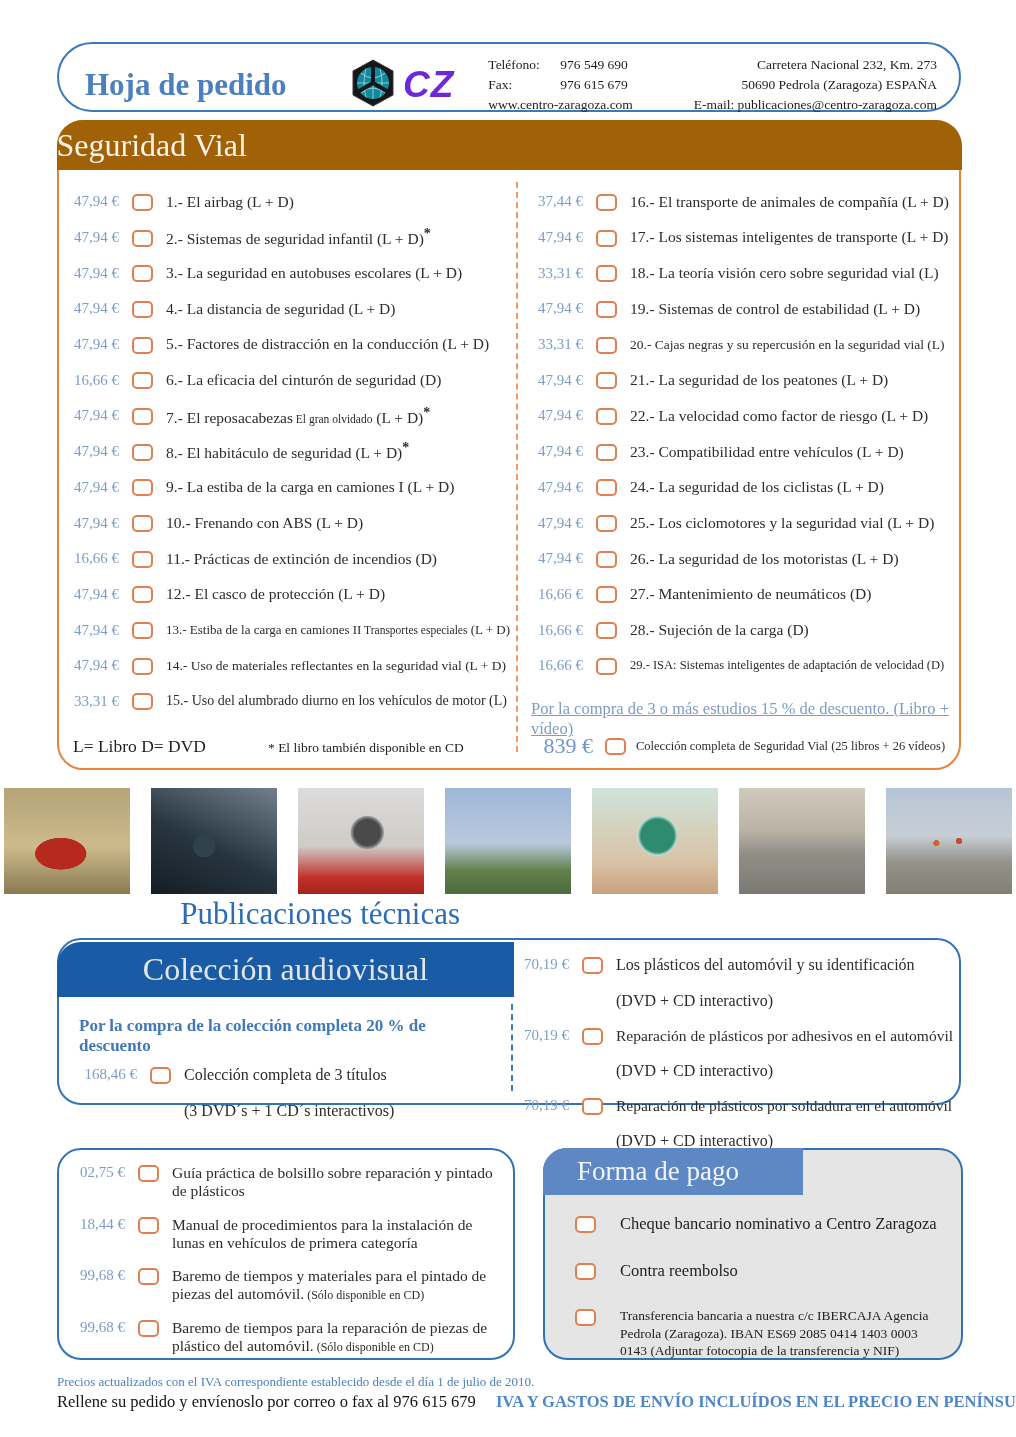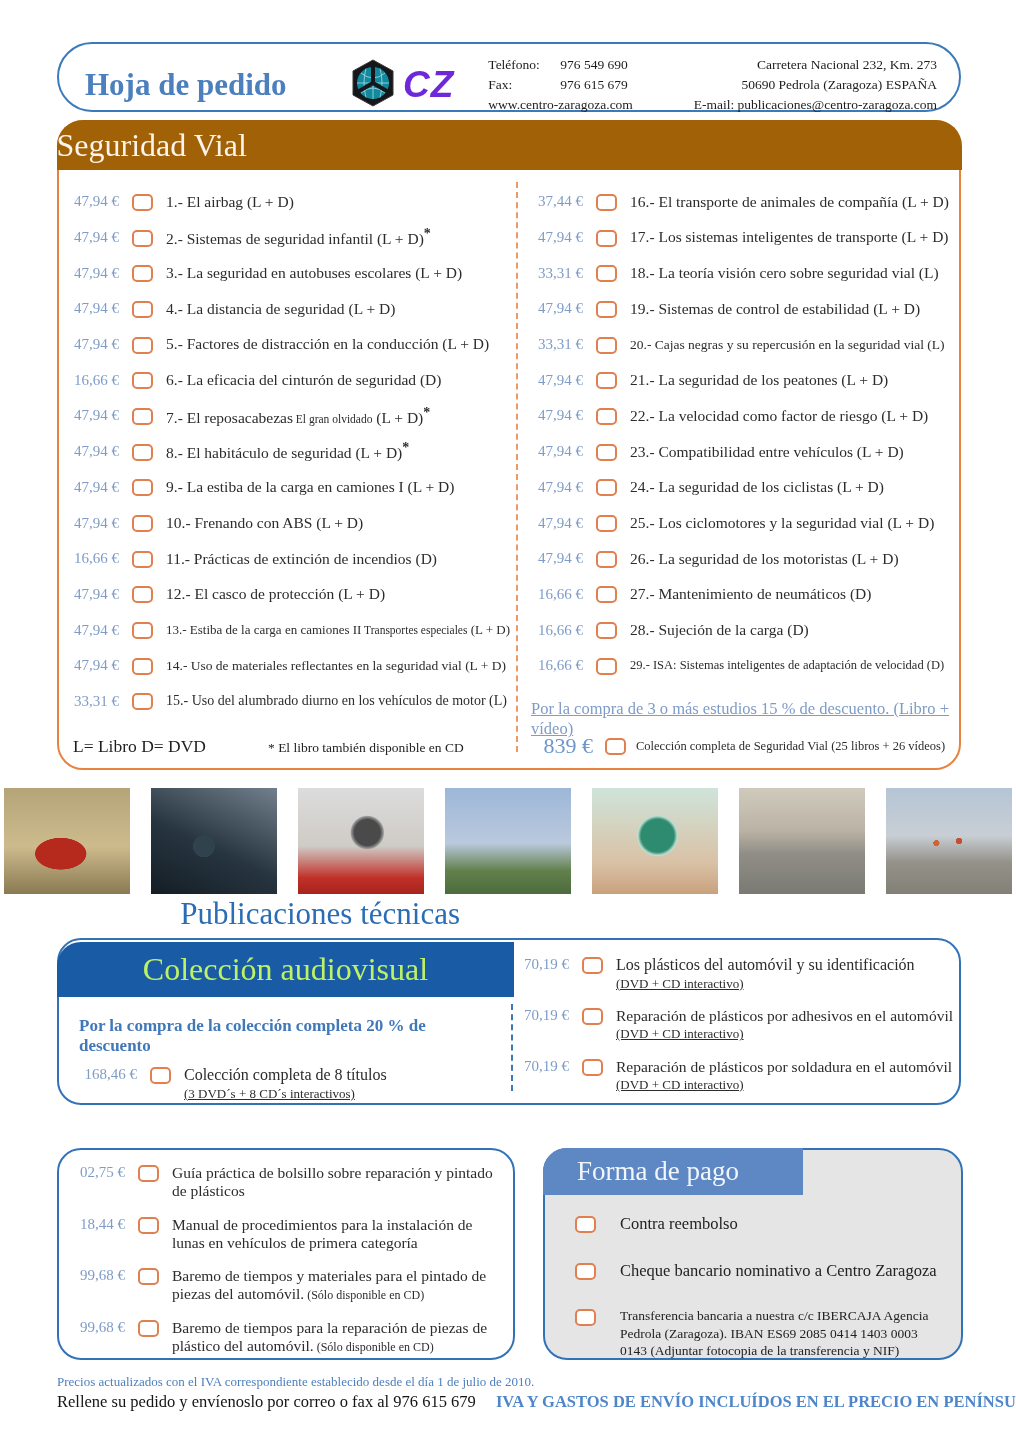--- a/index.html
+++ b/index.html
@@ -38,21 +38,21 @@
   
   .item-row{display:flex;align-items:flex-start;}
   .sv-row{height:35.7px;align-items:center;}
   .price{width:52px;text-align:right;color:#7e9cc7;font-size:15px;flex:none;}
   .cb{width:17px;height:13px;border:2px solid #e08050;border-radius:5px;
       background:#fff;flex:none;margin:1px 13px 0 13px;cursor:pointer;}
   .label{flex:1;min-width:0;color:#2c2c2c;font-size:15.5px;line-height:1.18;}
   .lmain{display:block;white-space:nowrap;}
   .sm{font-size:11.5px;}
   .star{font-weight:bold;font-size:14px;}
-  .sub{font-size:13px;margin-top:1px;color:#2c2c2c;text-decoration:underline;}
+  .sub{font-size:16px;margin-top:17px;color:#2c2c2c;}
 
   .col-row{align-items:center;height:36px;}
   .col-row .price{font-size:22px;width:62px;color:#6d97cc;}
   .col-row .cb{margin:0 10px 0 12px;}
   .col-row .label{font-size:14.5px;}
 
   
   .photo-strip{position:absolute;left:0;top:788px;width:1016px;height:106px;
     display:flex;justify-content:space-between;padding:0 4px;box-sizing:border-box;}
   .photo{width:126px;height:106px;flex:none;}
@@ -71,21 +71,21 @@
       linear-gradient(180deg,#b5c5d6 0%,#c8ced4 45%,#95928a 70%,#827f77 100%);}
 
   
   .pub-title{position:absolute;left:60px;top:896px;width:400px;text-align:right;
     font-size:31px;color:#2a6db6;}
 
   
   .av-box{position:absolute;left:57px;top:938px;width:904px;height:167px;box-sizing:border-box;
     border:2px solid #3273b8;border-radius:24px;background:#fff;}
   .av-banner{position:absolute;left:-2px;top:2px;width:457px;height:55px;background:#1a5ba6;
-    border-radius:24px 0 0 0;color:#bef264;font-size:32px;display:flex;
+    border-radius:24px 0 0 0;color:#e5e5e5;font-size:32px;display:flex;
     align-items:center;justify-content:center;}
   .av-discount{position:absolute;left:20px;top:76px;width:380px;font-weight:bold;
     color:#4178b8;font-size:17px;line-height:1.2;}
   .av-left-item{position:absolute;left:8px;top:126px;width:448px;}
   .av-left-item .price{width:70px;}
   .av-left-item .lmain{font-size:16.5px;}
   .av-divider{position:absolute;left:452px;top:64px;bottom:12px;border-left:2px dashed #3e77b5;}
   .av-right{position:absolute;left:458px;top:16px;width:440px;display:flex;
     flex-direction:column;gap:16px;}
   .av-row .lmain{font-size:16px;}
@@ -395,22 +395,22 @@
   <div class="pub-title">Publicaciones técnicas</div>
 
   <div class="av-box">
     <div class="av-banner">Colección audiovisual</div>
     <div class="av-discount">Por la compra de la colección completa 20 % de descuento</div>
     <div class="av-left-item" id="av-left-item">
         <div class="item-row av-row av-left-row">
           <span class="price">168,46 €</span>
           <span class="cb"></span>
           <span class="label">
-            <span class="lmain fit">Colección completa de 8 títulos</span>
-            <div class="sub">(3 DVD´s + 8 CD´s interactivos)</div>
+            <span class="lmain fit">Colección completa de 3 títulos</span>
+            <div class="sub">(3 DVD´s + 1 CD´s interactivos)</div>
           </span>
         </div>
       </div>
     <div class="av-divider"></div>
     <div class="av-right" id="av-right-list">
         <div class="item-row av-row">
           <span class="price">70,19 €</span>
           <span class="cb"></span>
           <span class="label">
             <span class="lmain fit">Los plásticos del automóvil y su identificación</span>
@@ -467,25 +467,25 @@
           </span>
         </div>
       </div>
   </div>
 
   <div class="pay-box">
     <div class="pay-banner">Forma de pago</div>
     <div class="pay-list" id="pay-list">
         <div class="pay-row">
           <span class="cb"></span>
+          <span class="pay-label">Cheque bancario nominativo a Centro Zaragoza</span>
+        </div>
+        <div class="pay-row">
+          <span class="cb"></span>
           <span class="pay-label">Contra reembolso</span>
-        </div>
-        <div class="pay-row">
-          <span class="cb"></span>
-          <span class="pay-label">Cheque bancario nominativo a Centro Zaragoza</span>
         </div>
         <div class="pay-row">
           <span class="cb"></span>
           <span class="pay-label">Transferencia bancaria a nuestra c/c IBERCAJA Agencia Pedrola (Zaragoza). IBAN ES69 2085 0414 1403 0003 0143 (Adjuntar fotocopia de la transferencia y NIF)</span>
         </div>
       </div>
   </div>
 
   <div class="foot-note">Precios actualizados con el IVA correspondiente establecido desde el día 1 de julio de 2010.</div>
   <div class="foot-line">

